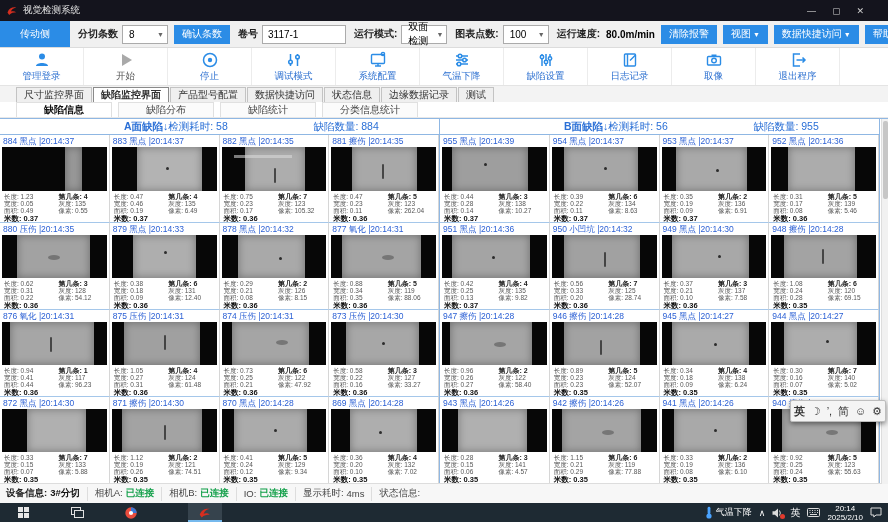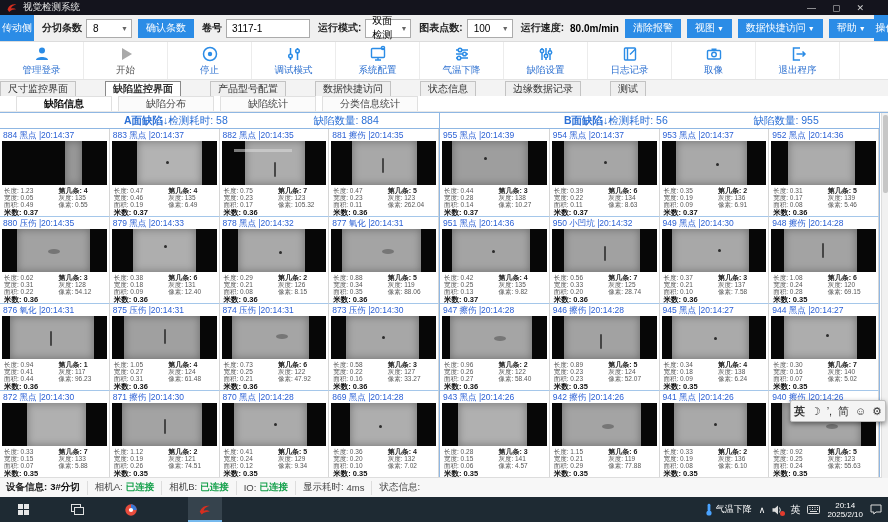--- a/index.html
+++ b/index.html
@@ -5,49 +5,49 @@
   :root{
     --accent:#2b8ce6; --link:#2a5fd4; --green:#13a04a;
     --titlebar:#14141d; --taskbar:#1e2a33;
   }
   *{box-sizing:border-box; margin:0; padding:0;}
   html,body{width:888px;height:522px;overflow:hidden;}
   body{font-family:"Liberation Sans","DejaVu Sans",sans-serif;background:#fff;position:relative;}
   #app{width:888px;height:522px;display:flex;flex-direction:column;position:relative;}
 
   
-  .titlebar{height:15px;background:var(--titlebar);display:flex;align-items:center;padding:7px 6px;flex:0 0 auto;justify-content:space-between;}
+  .titlebar{height:21px;background:var(--titlebar);display:flex;align-items:center;padding:7px 6px;flex:0 0 auto;justify-content:space-between;}
   .titlebar .logo{width:12px;height:12px;display:inline-flex;}
   .titlebar .title{color:#e8e8e8;font-size:9.5px;margin-left:5px;}
   .win-controls{margin-left:auto;display:flex;gap:16px;color:#cfcfcf;font-size:9px;padding-right:18px;}
   .win-controls span{cursor:default;}
 
   
   .toolbar1{height:27px;background:#f0f0f0;border-bottom:1px solid #dcdcdc;display:flex;align-items:center;font-size:10px;flex:0 0 auto;}
-  .side-tag{background:var(--accent);color:#fff;height:100%;display:flex;align-items:center;padding:0 2px;font-size:10px;flex:0 0 auto;}
+  .side-tag{background:var(--accent);color:#fff;height:100%;display:flex;align-items:center;padding:0 20px;font-size:10px;flex:0 0 auto;}
   .tb1-label{font-weight:bold;color:#222;margin:0 4px 0 8px;white-space:nowrap;}
   .sel{background:#fff;border:1px solid #ababab;height:19px;display:inline-flex;align-items:center;padding:0 3px 0 6px;min-width:46px;justify-content:space-between;gap:6px;}
   .sel .caret{font-size:7px;color:#666;}
   .txt{background:#fff;border:1px solid #ababab;height:19px;padding:0 5px;font-size:10px;width:84px;font-family:inherit;}
   .blue-btn{background:var(--accent);color:#fff;border:none;height:19px;padding:0 8px;font-size:10px;margin-left:6px;font-family:inherit;cursor:default;white-space:nowrap;}
   .menu-btn::after{content:" ▼";font-size:7px;}
   .speed-val{font-weight:bold;color:#000;margin-left:2px;}
   .spacer{flex:1;}
 
   
   .toolbar2{height:38px;background:#fff;border-bottom:1px solid #e4e4e4;display:flex;align-items:stretch;flex:0 0 auto;}
   .tool-btn{width:84px;display:flex;flex-direction:column;align-items:center;justify-content:center;gap:1px;border-right:1px solid #ececec;cursor:default;}
   .tool-icon{width:18px;height:18px;color:var(--accent);}
   .tool-icon svg{width:18px;height:18px;display:block;}
   .tool-label{font-size:9.5px;color:#2b6fd0;white-space:nowrap;}
   .tool-btn.disabled .tool-icon{color:#a9a9a9;}
   .tool-btn.disabled .tool-label{color:#555;}
 
   
-  .main-tabs{height:16px;background:#f3f3f3;display:flex;align-items:flex-end;font-size:10px;padding-left:0;flex:0 0 auto;gap:28px;}
+  .main-tabs{height:16px;background:#f3f3f3;display:flex;align-items:flex-end;font-size:10px;padding-left:16px;flex:0 0 auto;}
   .main-tab{display:flex;align-items:center;padding:0 7px;border:1px solid #c3c3c3;border-bottom:none;background:#efefef;color:#333;margin-right:1px;cursor:default;}
   .main-tab.active{background:#fff;border-color:#8a8a8a;font-weight:bold;}
   .sub-tabs{height:16px;background:#fff;display:flex;align-items:flex-end;font-size:10px;padding-left:16px;gap:6px;border-bottom:1px solid #e8e8e8;flex:0 0 auto;}
   .sub-tab{width:96px;display:flex;align-items:center;justify-content:center;color:#444;background:#fbfbfb;border:1px solid #e0e0e0;border-bottom:none;cursor:default;}
   .sub-tab.active{font-weight:bold;color:#111;background:#fff;}
 
   
   .panels{display:flex;height:365px;flex:0 0 auto;border-top:1px solid #8fb7e3;position:relative;}
   .panel{width:440px;border-right:1px solid #8fb7e3;display:flex;flex-direction:column;}
   .panel:last-child{width:441px;}

